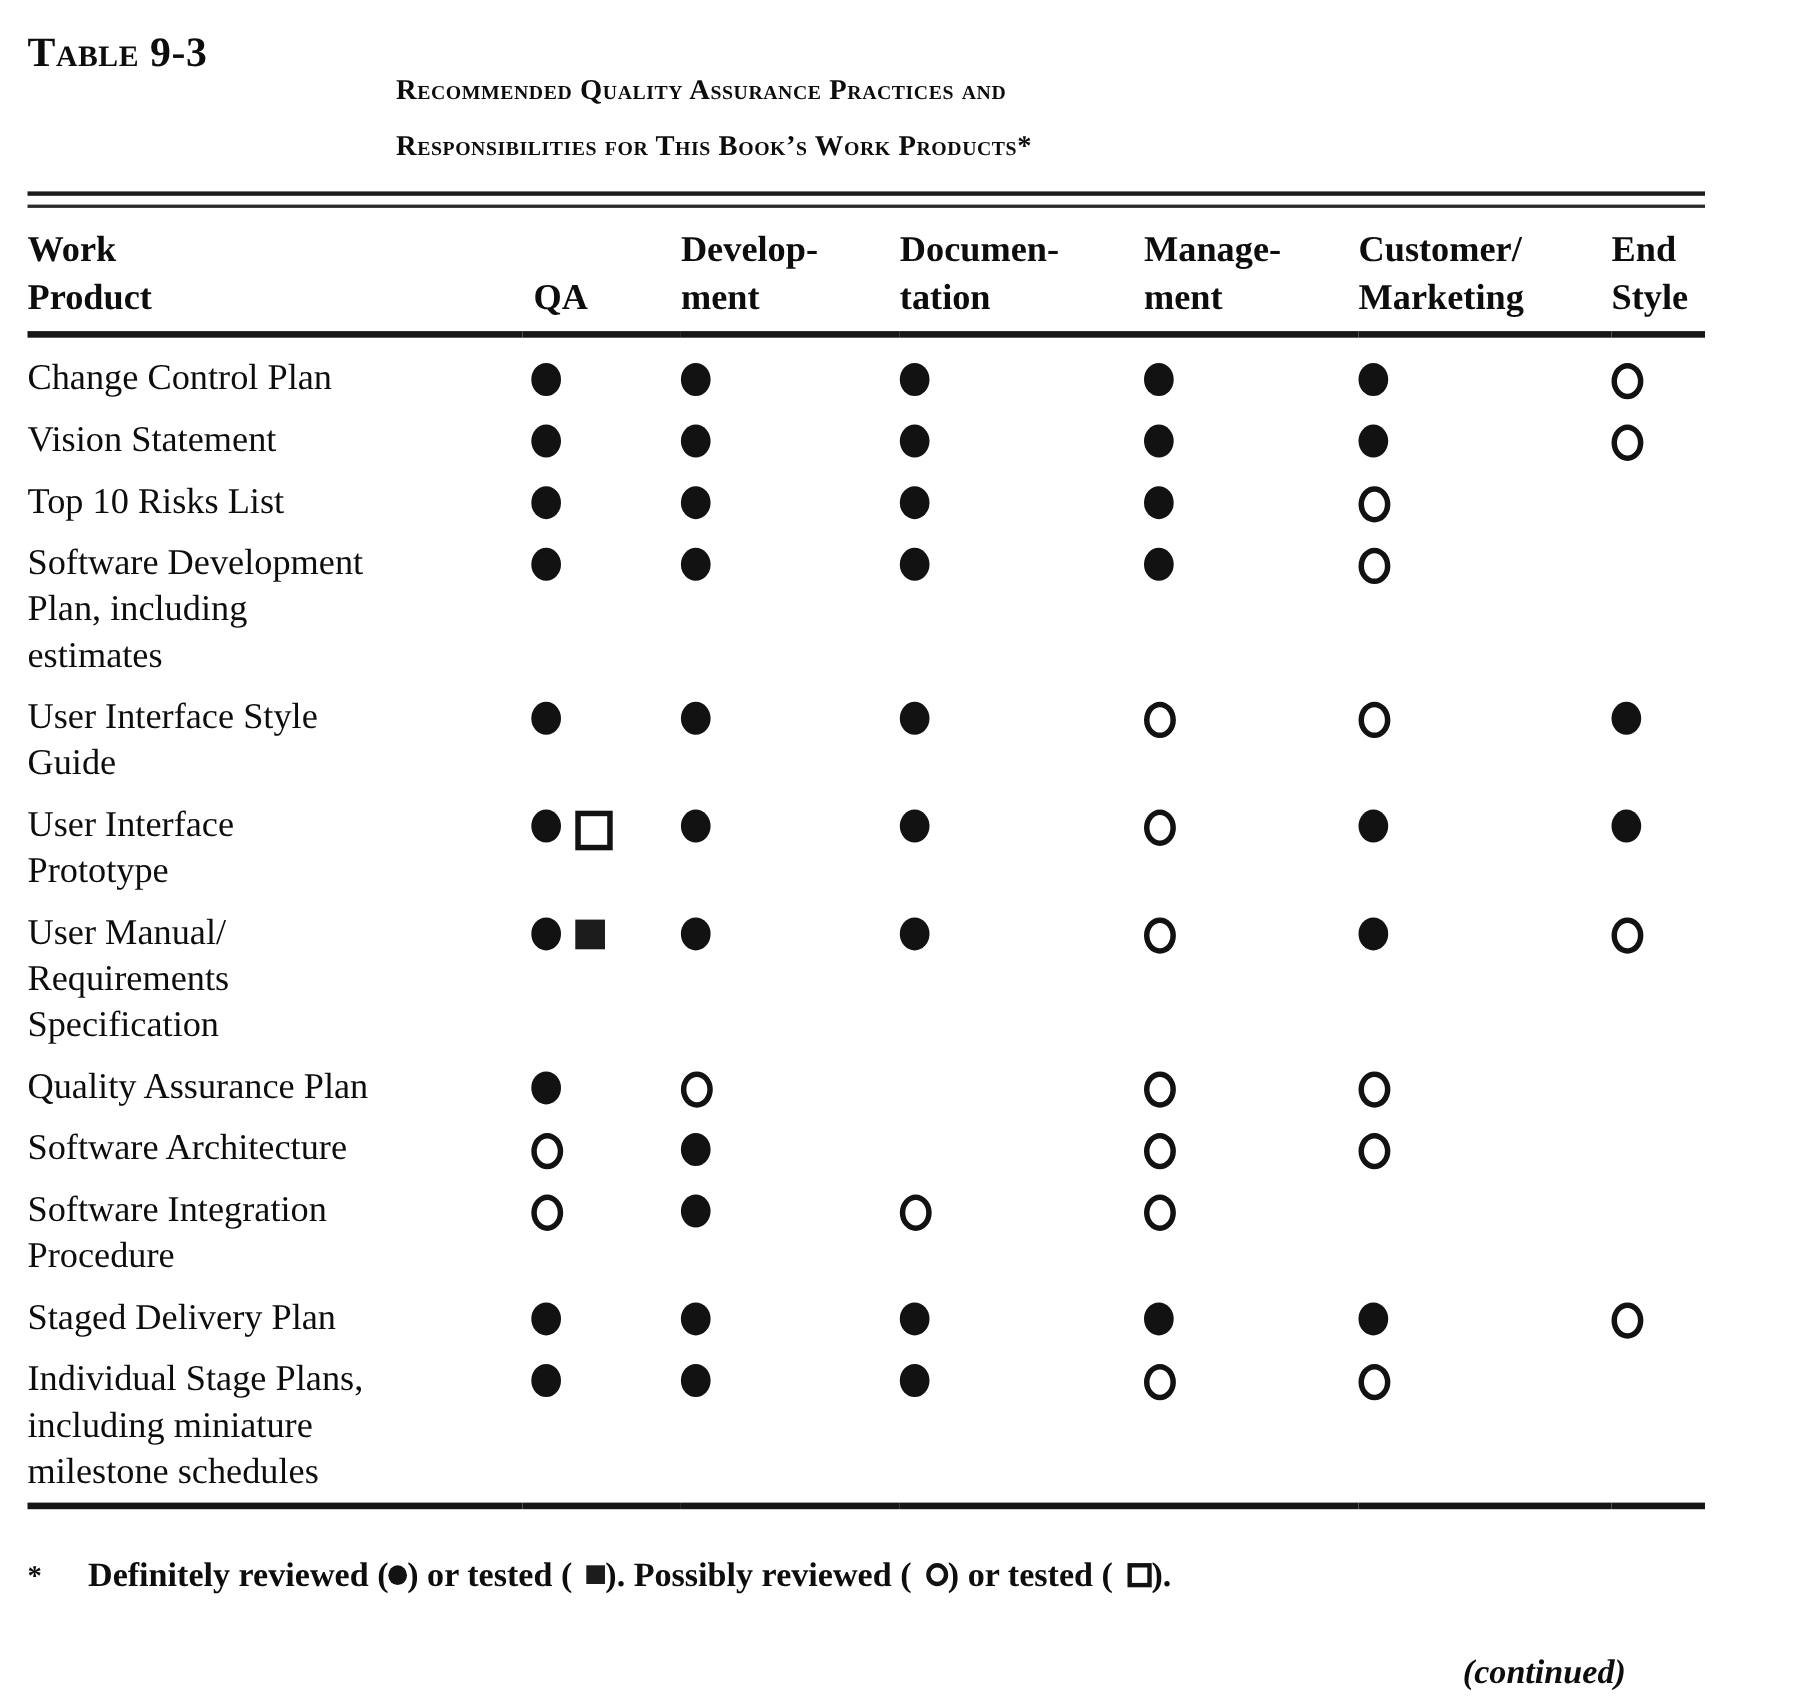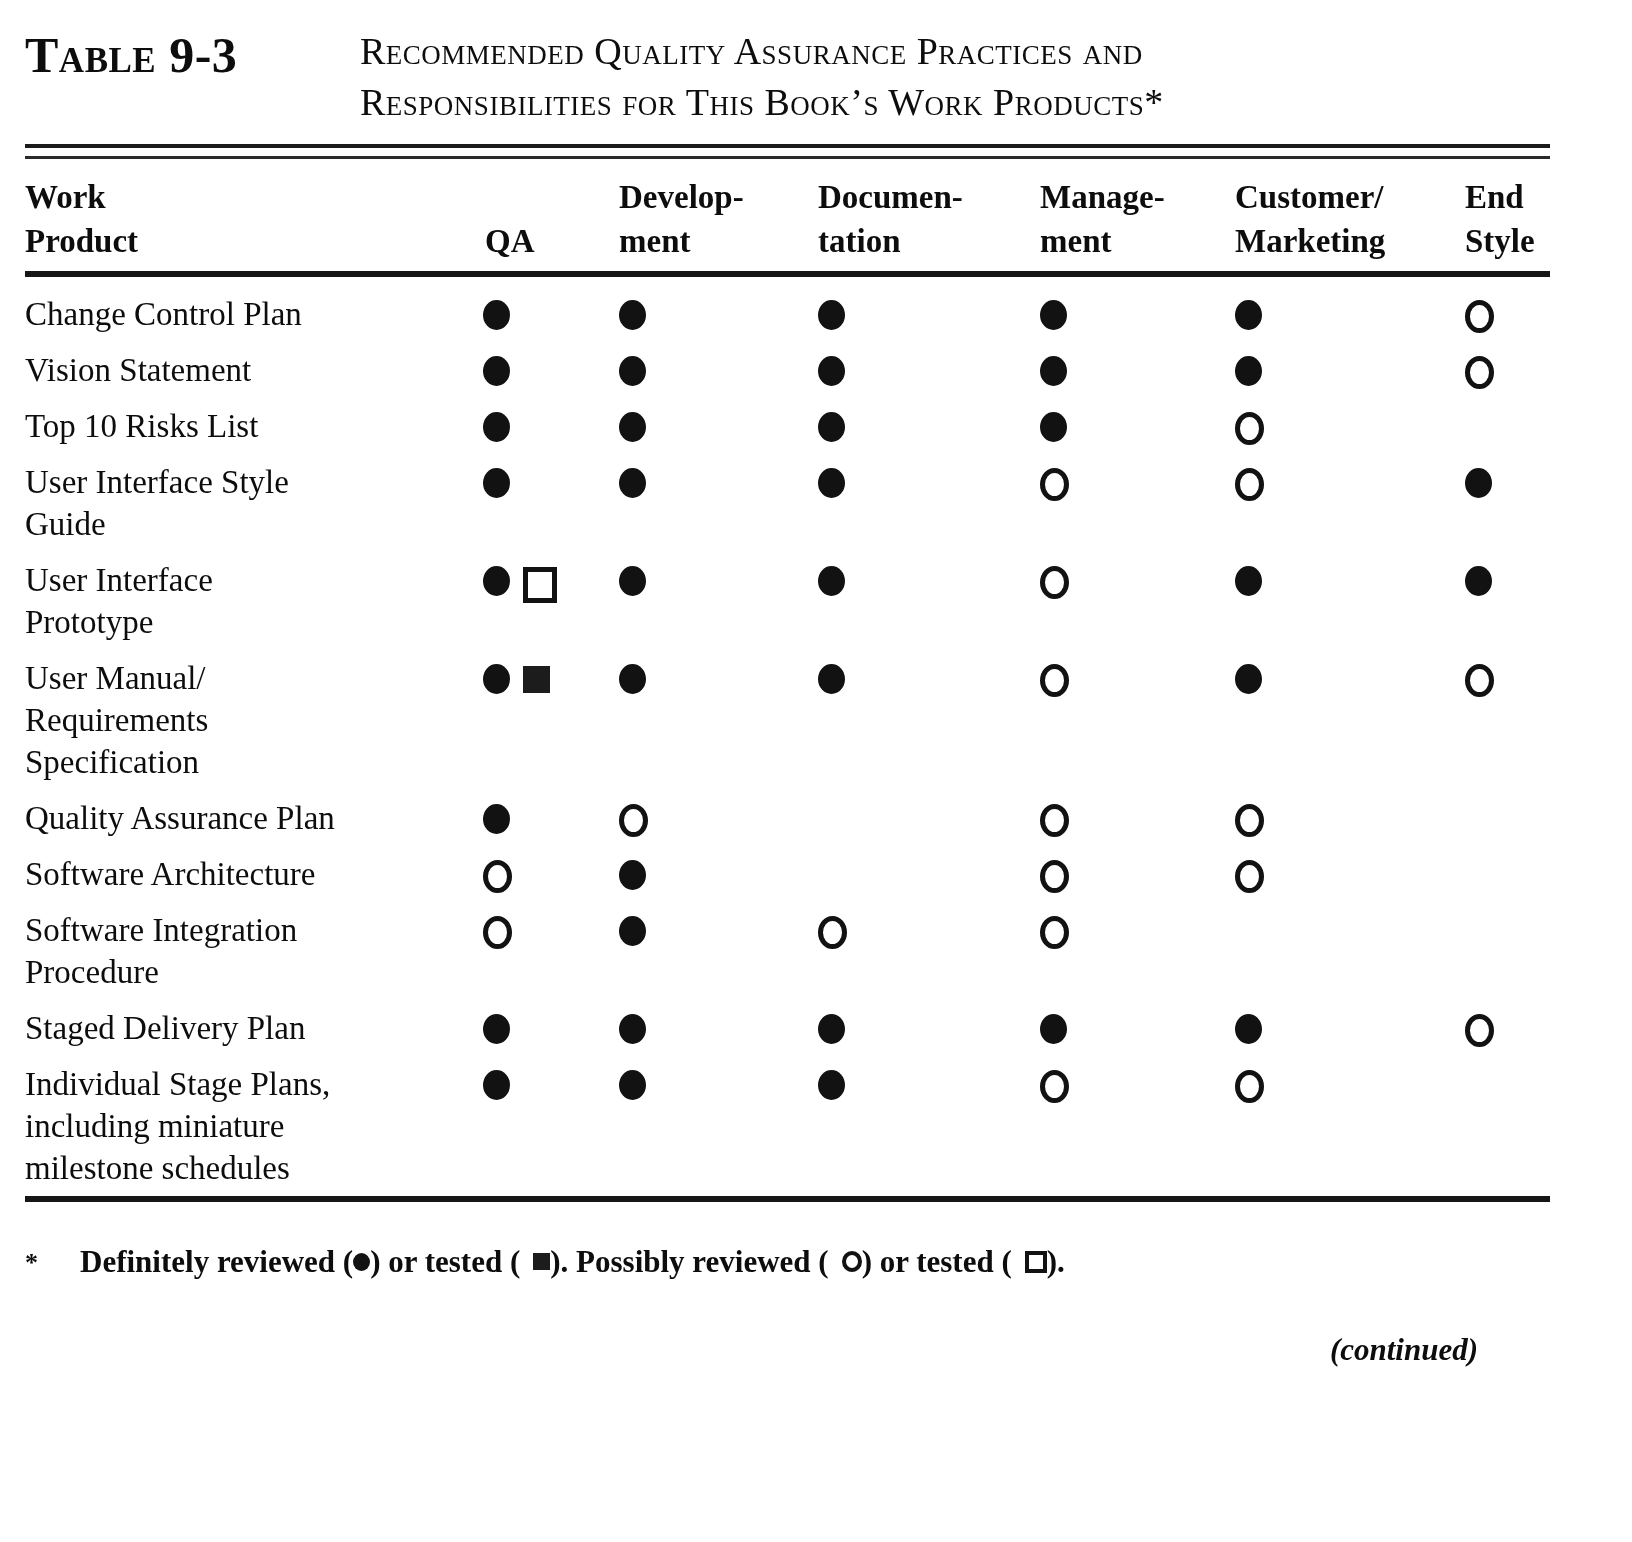--- a/index.html
+++ b/index.html
@@ -15,30 +15,31 @@
     padding: 26px 0 0 25px;
     background: #ffffff;
     overflow: hidden;
   }
   
   .title-row { display: flex; width: 1525px; }
   .table-label {
     width: 335px;
     font-variant: small-caps;
     font-weight: bold;
-    font-size: 50px;
+    font-size: 38px;
     letter-spacing: 0.5px;
   }
   .table-title {
     flex: 1;
     font-variant: small-caps;
-    font-weight: normal;
-    font-size: 38px;
+    font-weight: bold;
+    font-size: 26px;
     line-height: 51px;
     letter-spacing: 0.5px;
+    margin-top: 30px;
   }
   
   .rule-double {
     width: 1525px;
     height: 8px;
     margin-top: 16px;
     border-top: 4px solid #1b1b1b;
     border-bottom: 3px solid #2a2a2a;
   }
   
@@ -170,20 +171,31 @@
         <tr>
           <td class="col-work-product">Top 10 Risks List</td>
           <td class="col-qa"><span class="sym dot-filled"></span></td>
           <td class="col-development"><span class="sym dot-filled"></span></td>
           <td class="col-documentation"><span class="sym dot-filled"></span></td>
           <td class="col-management"><span class="sym dot-filled"></span></td>
           <td class="col-customer-marketing"><span class="sym dot-open"></span></td>
           <td class="col-end-user"></td>
         </tr>
         <tr>
+          <td class="col-work-product">Software Development
+Plan, including
+estimates</td>
+          <td class="col-qa"><span class="sym dot-filled"></span></td>
+          <td class="col-development"><span class="sym dot-filled"></span></td>
+          <td class="col-documentation"><span class="sym dot-filled"></span></td>
+          <td class="col-management"><span class="sym dot-filled"></span></td>
+          <td class="col-customer-marketing"><span class="sym dot-open"></span></td>
+          <td class="col-end-user"></td>
+        </tr>
+        <tr>
           <td class="col-work-product">User Interface Style
 Guide</td>
           <td class="col-qa"><span class="sym dot-filled"></span></td>
           <td class="col-development"><span class="sym dot-filled"></span></td>
           <td class="col-documentation"><span class="sym dot-filled"></span></td>
           <td class="col-management"><span class="sym dot-open"></span></td>
           <td class="col-customer-marketing"><span class="sym dot-open"></span></td>
           <td class="col-end-user"><span class="sym dot-filled"></span></td>
         </tr>
         <tr>

